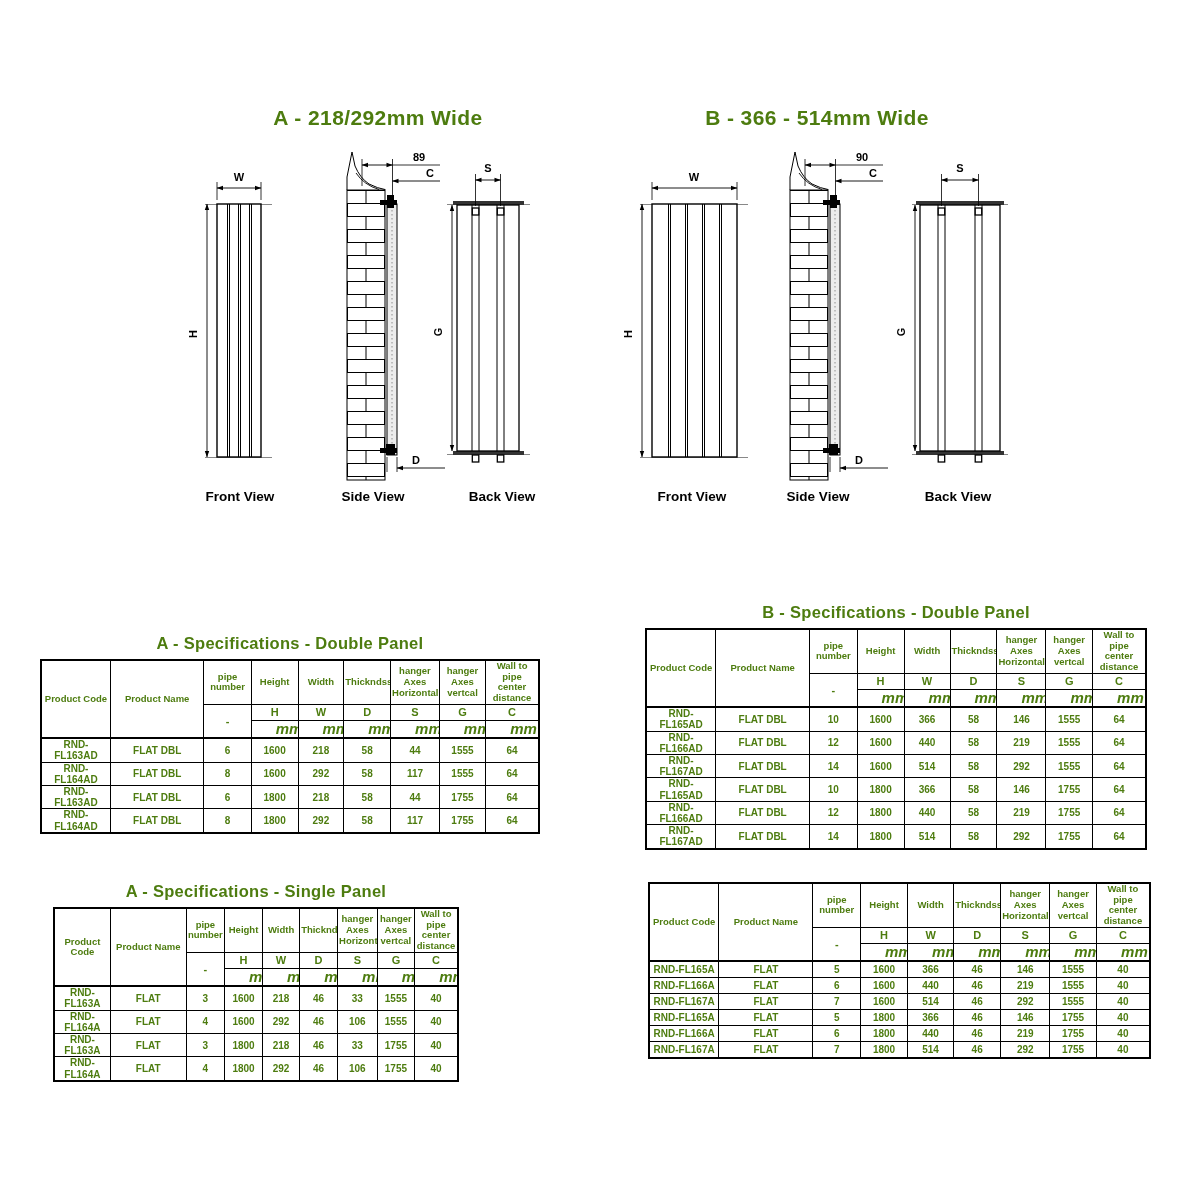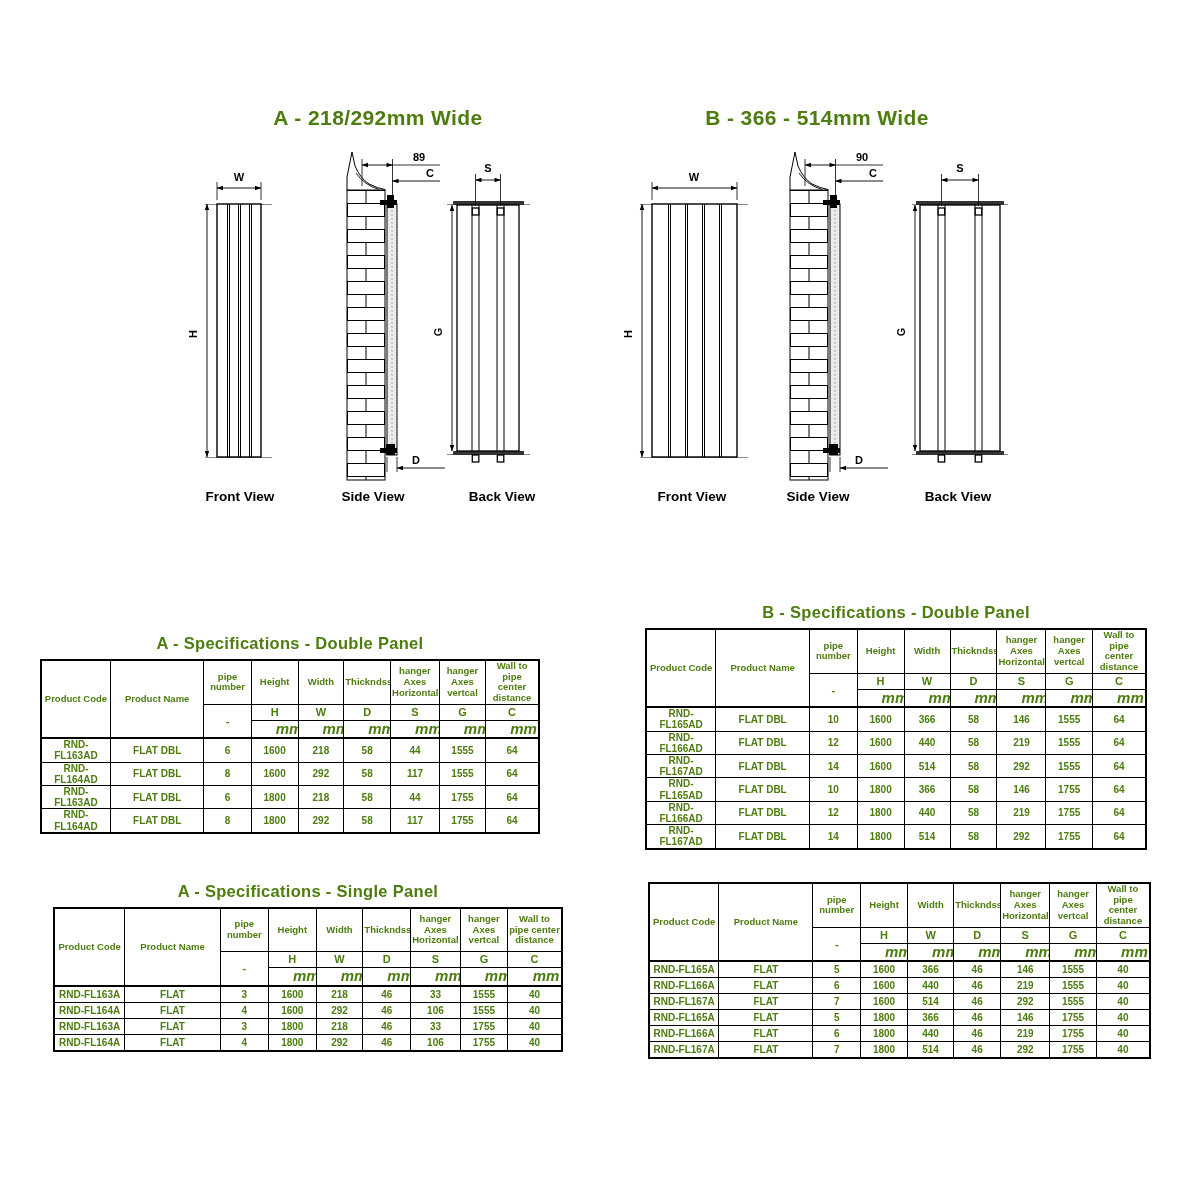--- a/index.html
+++ b/index.html
@@ -13,21 +13,21 @@
   .diag-title { font-size:21px; font-weight:bold; margin:0 0 2px 0; letter-spacing:.4px; }
   .diag svg { display:block; }
   svg text { font-family:"Liberation Sans", sans-serif; fill:#000; }
   .dimletter { font-size:11px; font-weight:bold; }
   .dimnum { font-size:11px; font-weight:bold; }
   .viewlabel { font-size:13.5px; font-weight:bold; }
 
   .tblock { position:absolute; }
   .t0 { left:40px;  top:634px; width:500px; }
   .t1 { left:645px; top:603px; width:502px; }
-  .t2 { left:53px;  top:882px; width:510px; }
+  .t2 { left:53px;  top:882px; width:406px; }
   .t3 { left:648px; top:882px; width:503px; }
   .tbl-title { text-align:center; font-weight:bold; font-size:16.5px; margin:0 0 6px 0; letter-spacing:.3px; }
   table.spec { width:100%; border-collapse:collapse; table-layout:fixed; border:2px solid #000; }
   .spec th, .spec td { border:1px solid #000; text-align:center; vertical-align:middle; padding:0 1px; line-height:1.12; overflow:hidden; }
   .spec thead tr.cols th  { height:42px; font-weight:bold; font-size:9.5px; }
   .spec thead tr.syms th  { height:15px; font-weight:bold; font-size:11px; }
   .spec thead tr.units th { height:12px; font-weight:bold; font-style:italic; font-size:15px;padding-left:24px; }
   .spec tbody td { height:15px; font-weight:bold; font-size:10px; }
   .spec tbody tr:first-child td { border-top:2px solid #000; }
 </style>

